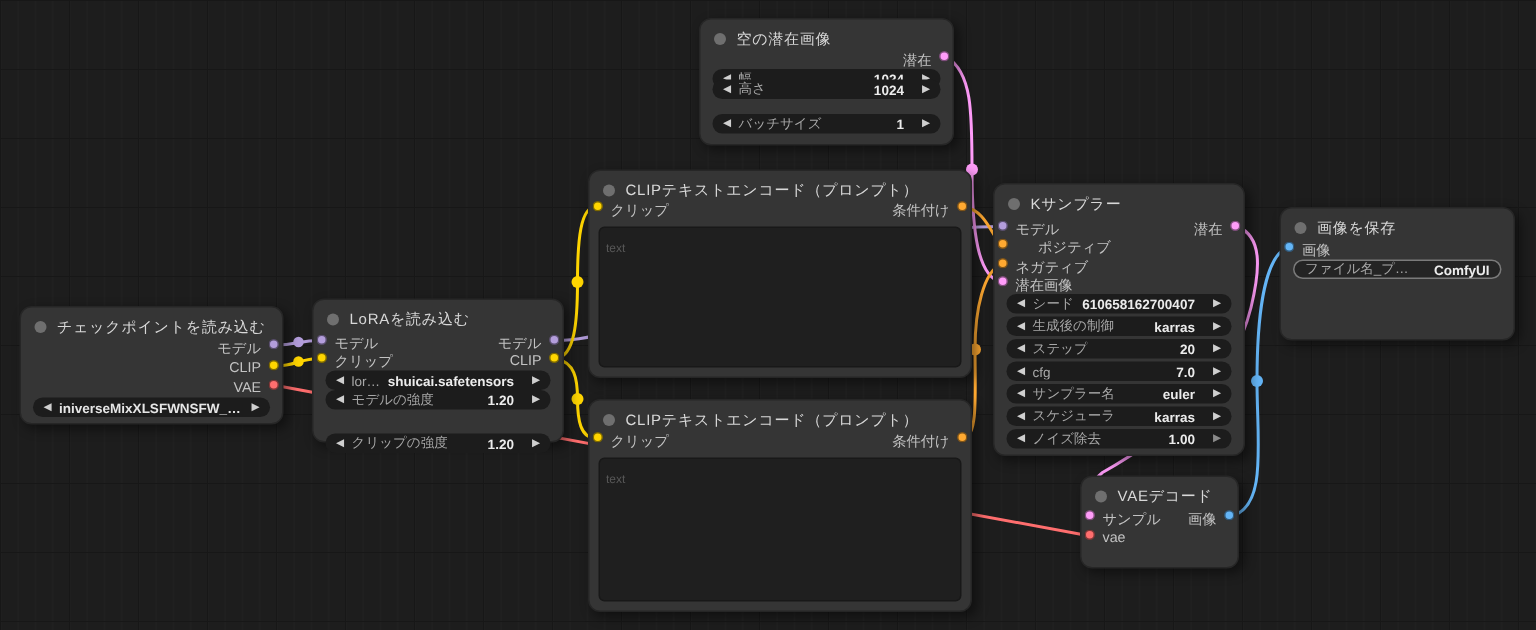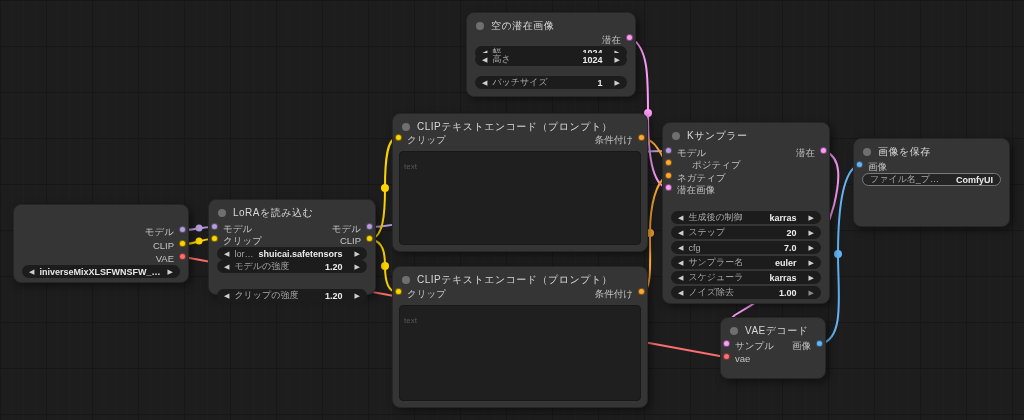--- a/index.html
+++ b/index.html
@@ -73,20 +73,24 @@
     <path d="M643,292 C652,290 650,262 650,233 C650,205 656,182 667,176" fill="none" stroke-width="2" stroke="#FFA931"></path>
     <circle cx="650" cy="233" r="4" fill="#FFA931"></circle>
 
     <path d="M825,151 C842,158 840,180 834,205 C820,262 770,295 735,315 C726,322 725,332 725,344" fill="none" stroke-width="2" stroke="#FF9CF9"></path>
 
     <path d="M821,344 C845,338 838,295 838,254 C838,215 842,172 858,165" fill="none" stroke-width="2" stroke="#64B5F6"></path>
     <circle cx="838" cy="254" r="4" fill="#64B5F6"></circle>
   </svg>
 
   <div class="node" style="left:13px;top:204px;width:176px;height:79px;">
+    <div class="title">
+      <span class="tdot"></span>
+      <span class="ttext">チェックポイントを読み込む</span>
+    </div>
     <div class="port out" style="top:26px;">
       <span class="pdot" style="background-color: rgb(179, 157, 219);"></span>
       <span class="plabel">モデル</span>
     </div>
     <div class="port out" style="top:40px;">
       <span class="pdot" style="background-color: rgb(255, 213, 0);"></span>
       <span class="plabel">CLIP</span>
     </div>
     <div class="port out" style="top:53px;">
       <span class="pdot" style="background-color: rgb(255, 110, 110);"></span>
@@ -223,20 +227,26 @@
       <span class="plabel">ネガティブ</span>
     </div>
     <div class="port in" style="top:66px;">
       <span class="pdot" style="background-color: rgb(255, 156, 249);"></span>
       <span class="plabel">潜在画像</span>
     </div>
     <div class="port out" style="top:29px;">
       <span class="pdot" style="background-color: rgb(255, 156, 249);"></span>
       <span class="plabel">潜在</span>
     </div>
+    <div class="widget" style="top:73px;">
+      <span class="arrow">◀</span>
+      <span class="wlabel">シード</span>
+      <span class="wvalue">610658162700407</span>
+      <span class="arrow">▶</span>
+    </div>
     <div class="widget" style="top:88px;">
       <span class="arrow">◀</span>
       <span class="wlabel">生成後の制御</span>
       <span class="wvalue">karras</span>
       <span class="arrow">▶</span>
     </div>
     <div class="widget" style="top:103px;">
       <span class="arrow">◀</span>
       <span class="wlabel">ステップ</span>
       <span class="wvalue">20</span>

